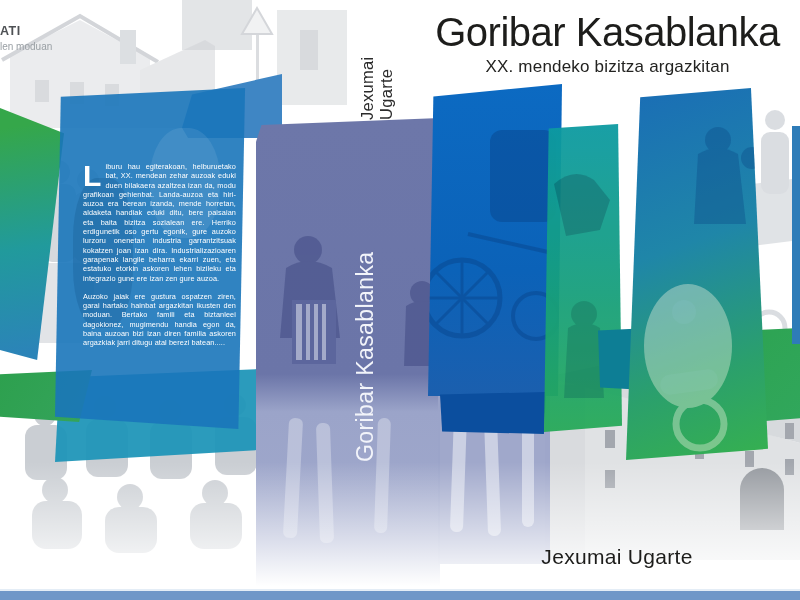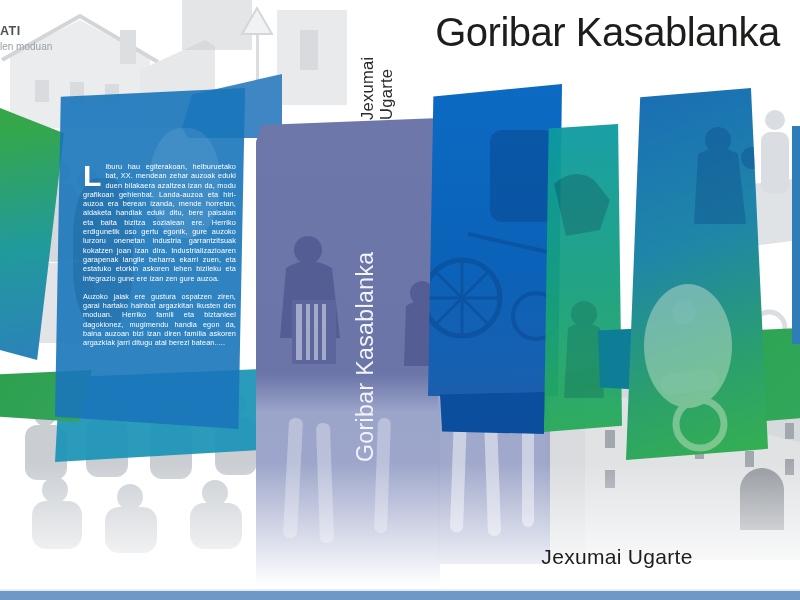--- a/index.html
+++ b/index.html
@@ -294,32 +294,33 @@
       <rect x="34" y="284" width="58" height="20" rx="10" fill="#f2f5ea" transform="rotate(-8 63 294)"></rect>
     </svg>
   </div>
   <div class="panel right-sliver"></div>
 
   <div class="panel back-text-panel">
     <div class="ghost1"></div>
     <div class="ghost2"></div>
     <div class="back-copy">
       <p><span class="dropcap">L</span><span>iburu hau egiterakoan, helburuetako bat, XX. mendean zehar auzoak eduki duen bilakaera azaltzea izan da, modu grafikoan gehienbat. Landa-auzoa eta hiri-auzoa era berean izanda, mende horretan, aldaketa handiak eduki ditu, bere paisaian eta baita bizitza sozialean ere. Herriko erdigunetik oso gertu egonik, gure auzoko lurzoru onenetan industria garrantzitsuak kokatzen joan izan dira. Industrializazioaren garapenak langile beharra ekarri zuen, eta estatuko etorkin askoren lehen bizileku eta integrazio gune ere izan zen gure auzoa.</span></p>
-      <p><span>Auzoko jaiak ere gustura ospatzen ziren, garai hartako hainbat argazkitan ikusten den moduan. Herriko famili eta biztanleei dagokionez, mugimendu handia egon da, baina auzoan bizi izan diren familia askoren argazkiak jarri ditugu atal berezi batean.....</span></p>
+      <p><span>Auzoko jaiak ere gustura ospatzen ziren, garai hartako hainbat argazkitan ikusten den moduan. Bertako famili eta biztanleei dagokionez, mugimendu handia egon da, baina auzoan bizi izan diren familia askoren argazkiak jarri ditugu atal berezi batean.....</span></p>
     </div>
   </div>
 
   <div class="abs bottom-fade"></div>
 
   <div class="abs logo">
     <div class="l1">ATI</div>
     <div class="l2">len moduan</div>
   </div>
 
   <div class="abs title">Goribar Kasablanka</div>
+  <div class="abs subtitle">XX. mendeko bizitza argazkitan</div>
 
   <div class="abs spine-author">Jexumai Ugarte</div>
   <div class="abs spine-title">Goribar Kasablanka</div>
 
   <div class="abs author-bottom">Jexumai Ugarte</div>
 
   <div class="abs bottom-bar"></div>
 </div>
 
 </body></html>

